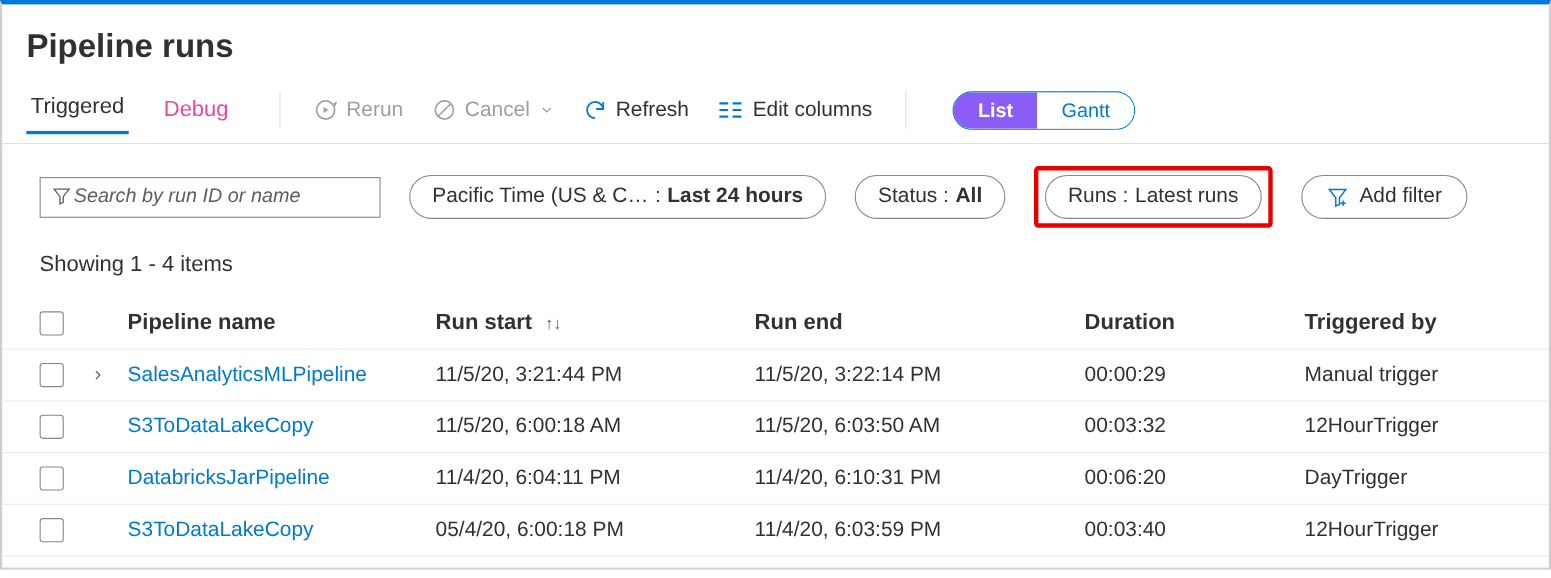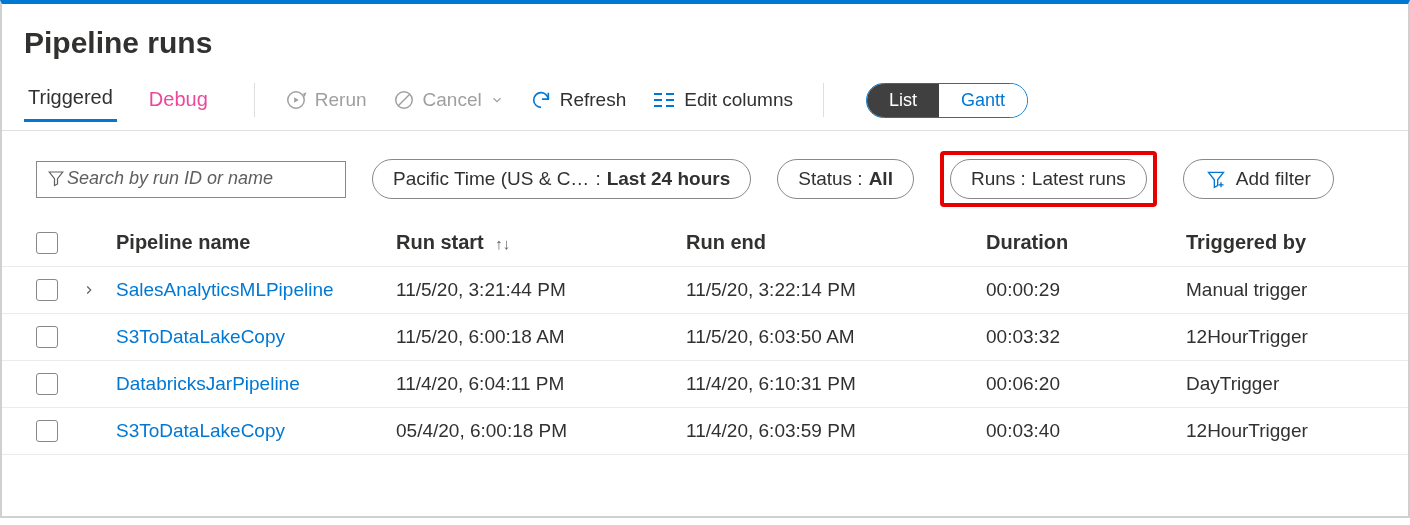--- a/index.html
+++ b/index.html
@@ -7,21 +7,21 @@
 .page { border: 2px solid #d0d0d0; border-top: 4px solid #0078d4; width: 1410px; height: 518px; overflow: hidden; }
 .title { font-size: 30px; font-weight: 600; padding: 22px 22px 18px 22px; }
 .toolbar { display: flex; align-items: center; padding: 0 22px 8px 22px; border-bottom: 1px solid #e1dfdd; gap: 6px; }
 .tab { padding: 8px 4px 10px 4px; margin-right: 22px; font-size: 20px; cursor: pointer; color: #ec4899; }
 .tab.active { color: #323130; border-bottom: 3px solid #0078d4; font-weight: 400; }
 .vdiv { width: 1px; height: 34px; background: #e1dfdd; margin: 0 14px; }
 .tbtn { display: inline-flex; align-items: center; gap: 8px; padding: 6px 10px; color: #323130; font-size: 19px; cursor: pointer; }
 .tbtn.disabled { color: #a19f9d; cursor: default; }
 .seg { display: inline-flex; border: 1.5px solid #0078d4; border-radius: 20px; overflow: hidden; margin-left: 22px; }
 .seg .opt { padding: 6px 22px; font-size: 18px; cursor: pointer; color: #0078d4; background: #fff; }
-.seg .opt.active { background: #404040; color: #fff; font-weight: 400; }
+.seg .opt.active { background: #8b5cf6; color: #fff; font-weight: 700; }
 .filters { display: flex; align-items: center; gap: 26px; padding: 20px 28px 12px 34px; }
 .search { display: inline-flex; align-items: center; border: 1.5px solid #8a8886; padding: 6px 10px 8px 10px; width: 310px; color: #605e5c; font-style: italic; gap: 2px; }
 .pill { display: inline-flex; align-items: center; border: 1.5px solid #8a8886; border-radius: 24px; padding: 8px 20px; font-size: 19px; gap: 6px; cursor: pointer; }
 .pill .bold { font-weight: 700; }
 .callout { border: 4px solid #e60000; padding: 4px 6px; border-radius: 4px; }
 .addfilter { display: inline-flex; align-items: center; gap: 10px; border: 1.5px solid #8a8886; border-radius: 24px; padding: 8px 22px; cursor: pointer; font-size: 19px; }
 .count { padding: 10px 34px 18px 34px; font-size: 20px; color: #323130; }
 .grid { width: 100%; }
 .hdr, .row { display: flex; align-items: center; padding: 12px 34px; }
 .hdr { font-weight: 600; font-size: 20px; border-bottom: 1px solid #edebe9; }
@@ -140,20 +140,21 @@
         <svg width="20" height="20" viewBox="0 0 24 24" fill="none" stroke="#0078d4" stroke-width="1.6">
             <polygon points="3 4 21 4 14 13 14 20 10 22 10 13 3 4"></polygon>
             <line x1="18" y1="16" x2="18" y2="22"></line>
             <line x1="15" y1="19" x2="21" y2="19"></line>
           </svg>
       </span>
       <span>Add filter</span>
     </div>
   </div>
 
+  <div class="count">Showing 1 - 4 items</div>
 
   <div class="grid">
     <div class="hdr">
       <div class="col-chk">
           <span class="chk"></span>
         </div>
       <div class="col-exp"></div>
       <div class="col-name">Pipeline name</div>
       <div class="col-start">
         <span>Run start</span>

